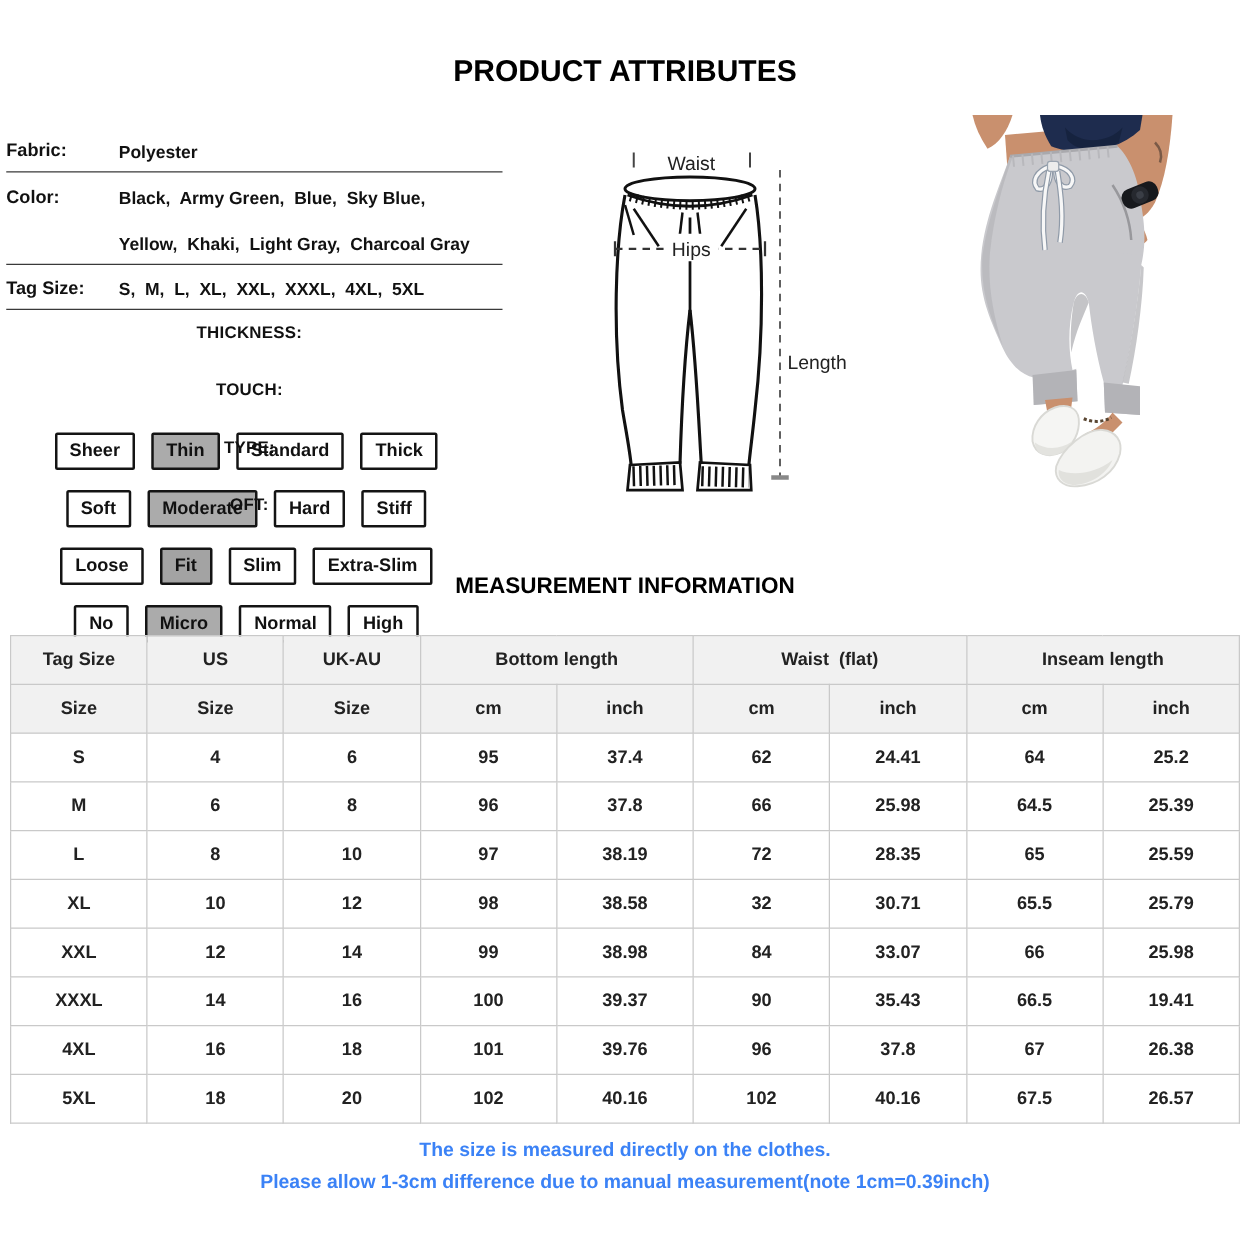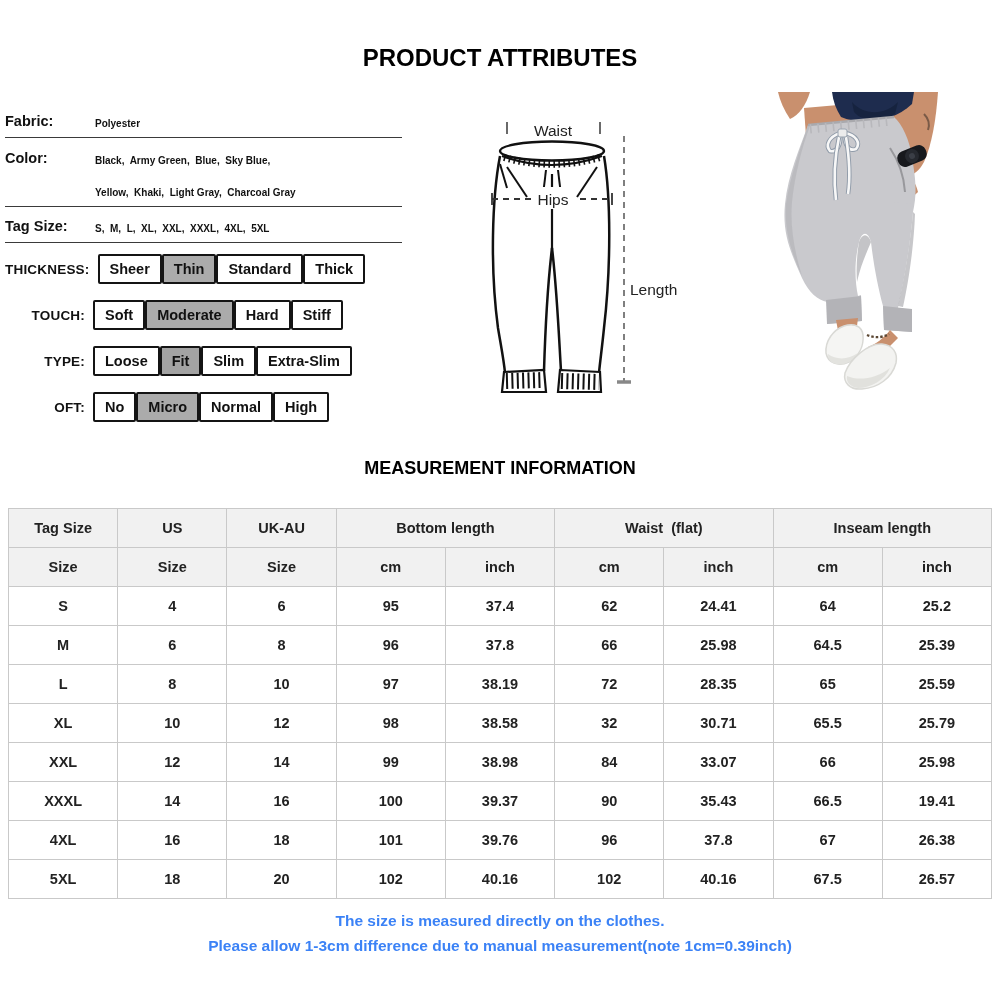--- a/index.html
+++ b/index.html
@@ -7,31 +7,31 @@
   body { font-family:"Liberation Sans", sans-serif; color:#111; }
   .page { position:relative; width:1000px; height:1000px; background:#fff; overflow:hidden; }
 
   .title { position:absolute; top:44px; left:0; width:100%; text-align:center;
            font-size:24px; font-weight:bold; color:#000; }
 
   
   .attr { position:absolute; left:5px; top:104px; width:397px; }
   .attr-row { display:flex; align-items:flex-end; padding:9px 0 8px 0; }
   .attr-label { flex:0 0 90px; font-size:14.5px; font-weight:bold; }
-  .attr-value { font-size:10px; font-weight:bold; white-space:pre; }
+  .attr-value { font-size:14px; font-weight:bold; white-space:pre; }
   .sep { border-bottom:1.5px solid #3a3a3a; }
 
   .opt-rows { margin-top:10px; }
-  .opt-row { display:flex; align-items:center; margin:0 0 14px 0; height:32px; }
+  .opt-row { display:flex; align-items:center; margin:0 0 14px 0; height:32px;flex-direction:column; }
   .opt-label { flex:0 0 88px; text-align:right; padding-right:8px;
                font-size:13.5px; font-weight:bold; letter-spacing:.2px; }
   .opt-chips { display:flex; }
   .chip { display:inline-flex; align-items:center; justify-content:center;
           border:2px solid #141414; border-radius:2px; background:#fff;
-          padding:5px 10px; margin-right:0; font-size:14.5px; font-weight:bold; }
+          padding:5px 10px; margin-right:13px; font-size:14.5px; font-weight:bold; }
 
   
   .diagram { position:absolute; left:450px; top:98px; width:260px; height:330px; }
   .photo   { position:absolute; left:740px; top:92px; width:256px; height:332px; }
 
   
   .m-title { position:absolute; top:458px; left:0; width:100%; text-align:center;
              font-size:18px; font-weight:bold; color:#000; }
   table.mtable { position:absolute; left:8px; top:508px; width:984px;
                  border-collapse:collapse; table-layout:fixed;

